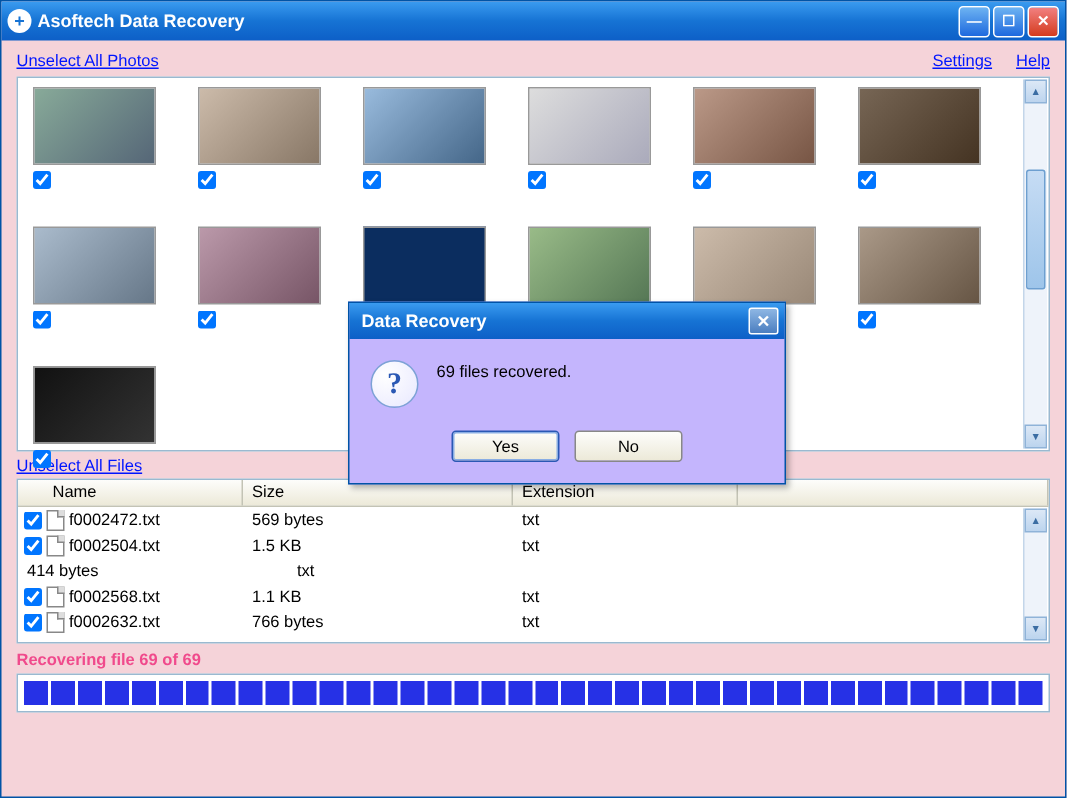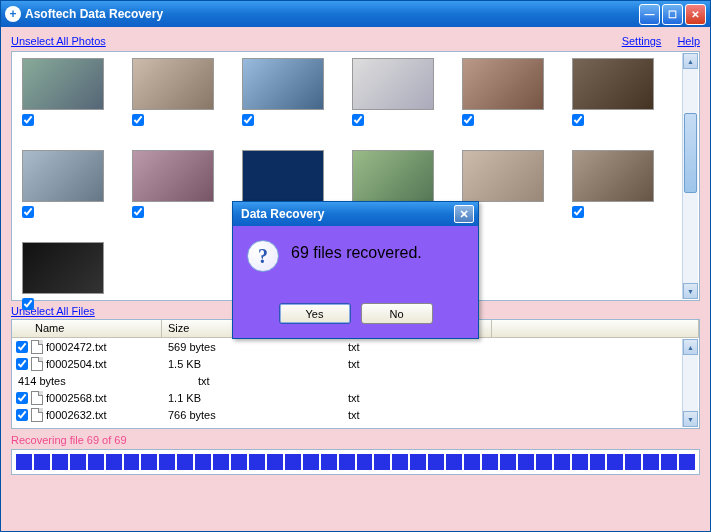--- a/index.html
+++ b/index.html
@@ -40,34 +40,34 @@
   .files-body { overflow: hidden; }
   .file-row { display: flex; height: 17px; align-items: center; }
   .fr-name { width: 150px; padding-left: 4px; display: flex; align-items: center; gap: 3px; }
   .fr-size { width: 180px; padding-left: 6px; }
   .fr-ext { width: 150px; padding-left: 6px; }
   .file-icon { width: 12px; height: 14px; background: #fff; border: 1px solid #888; position: relative; }
   .file-icon::after { content:''; position:absolute; top:-1px; right:-1px; width:4px; height:4px; background:#ddd; border-left:1px solid #888; border-bottom:1px solid #888; }
   .files-scroll { position: absolute; right: 1px; top: 19px; bottom: 1px; width: 16px; background: #eef3fa; border-left: 1px solid #c3d6e9; }
   .files-scroll .up, .files-scroll .down { height: 16px; background: linear-gradient(#dce8f6,#bcd4ee); border: 1px solid #8fb3d8; display:flex; align-items:center; justify-content:center; font-size:7px; color:#3b6da3; }
   
-  .status { color: #f04a8c; font-size: 11px; margin: 5px 0 3px 0; font-weight: normal; }
+  .status { color: #f04a8c; font-size: 11px; margin: 5px 0 3px 0; font-weight: bold; }
   
   .progress-container { background: #fff; border: 1px solid #9ab9d0; height: 26px; padding: 4px; }
   .progress-bar { height: 100%; display: flex; gap: 2px; }
   .progress-seg { flex: 1; background: #2631e6; }
   
   
-  .dialog { position: absolute; left: 231px; top: 200px; width: 247px; border: 1px solid #0053a6; box-shadow: 2px 2px 4px rgba(0,0,0,0.3); background: #8b5cf6; }
+  .dialog { position: absolute; left: 231px; top: 200px; width: 292px; border: 1px solid #0053a6; box-shadow: 2px 2px 4px rgba(0,0,0,0.3); background: #c4b5fd; }
   .dialog-title { height: 24px; background: linear-gradient(to bottom, #3a9bf0 0%, #1673d4 50%, #0d5fc7 100%); display: flex; align-items: center; padding: 0 4px 0 8px; color: #fff; font-size: 12px; font-weight: bold; }
   .dialog-title-text { flex:1; }
   .dialog-close { width: 20px; height: 18px; background: linear-gradient(#8eb7e4,#4b7ec0); border: 1px solid #fff; border-radius: 2px; color: #fff; display: flex; align-items:center; justify-content:center; cursor:pointer; font-size: 11px; }
   .dialog-body { padding: 14px 14px 12px 14px; display: flex; gap: 12px; align-items: flex-start; }
   .dialog-icon { width: 32px; height: 32px; border-radius: 50%; background: radial-gradient(circle at 30% 30%, #fff, #e8e8ff); border: 1px solid #7da2d6; display:flex; align-items:center; justify-content:center; font-size: 20px; color: #2a58b4; font-weight: bold; font-family: Georgia, serif; }
-  .dialog-text { font-size: 16px; line-height: 1.6; }
+  .dialog-text { font-size: 11px; line-height: 1.6; }
   .dialog-buttons { display: flex; justify-content: center; gap: 10px; padding: 0 0 14px 0; }
   .dialog-btn { width: 72px; height: 21px; background: linear-gradient(#fdfdfb,#ece9d8); border: 1px solid #888; border-radius: 3px; font-size: 11px; cursor: pointer; }
   .dialog-btn.default { border: 1px solid #2a58b4; box-shadow: inset 0 0 0 1px #89ade4; }
   
   
   .t0{background:linear-gradient(135deg,#8a9,#567);} .t1{background:linear-gradient(135deg,#cba,#876);} .t2{background:linear-gradient(135deg,#9bd,#468);} .t3{background:linear-gradient(135deg,#ddd,#aab);} .t4{background:linear-gradient(135deg,#b98,#754);} .t5{background:linear-gradient(135deg,#765,#432);}
   .t6{background:linear-gradient(135deg,#abc,#678);} .t7{background:linear-gradient(135deg,#b9a,#756);} .t8{background:#0b2d5f;} .t9{background:linear-gradient(135deg,#9b8,#575);} .t10{background:linear-gradient(135deg,#cba,#987);} .t11{background:linear-gradient(135deg,#a98,#654);}
   .t12{background:linear-gradient(135deg,#111,#333);}
   
   input[type=checkbox] { width: 12px; height: 12px; }

